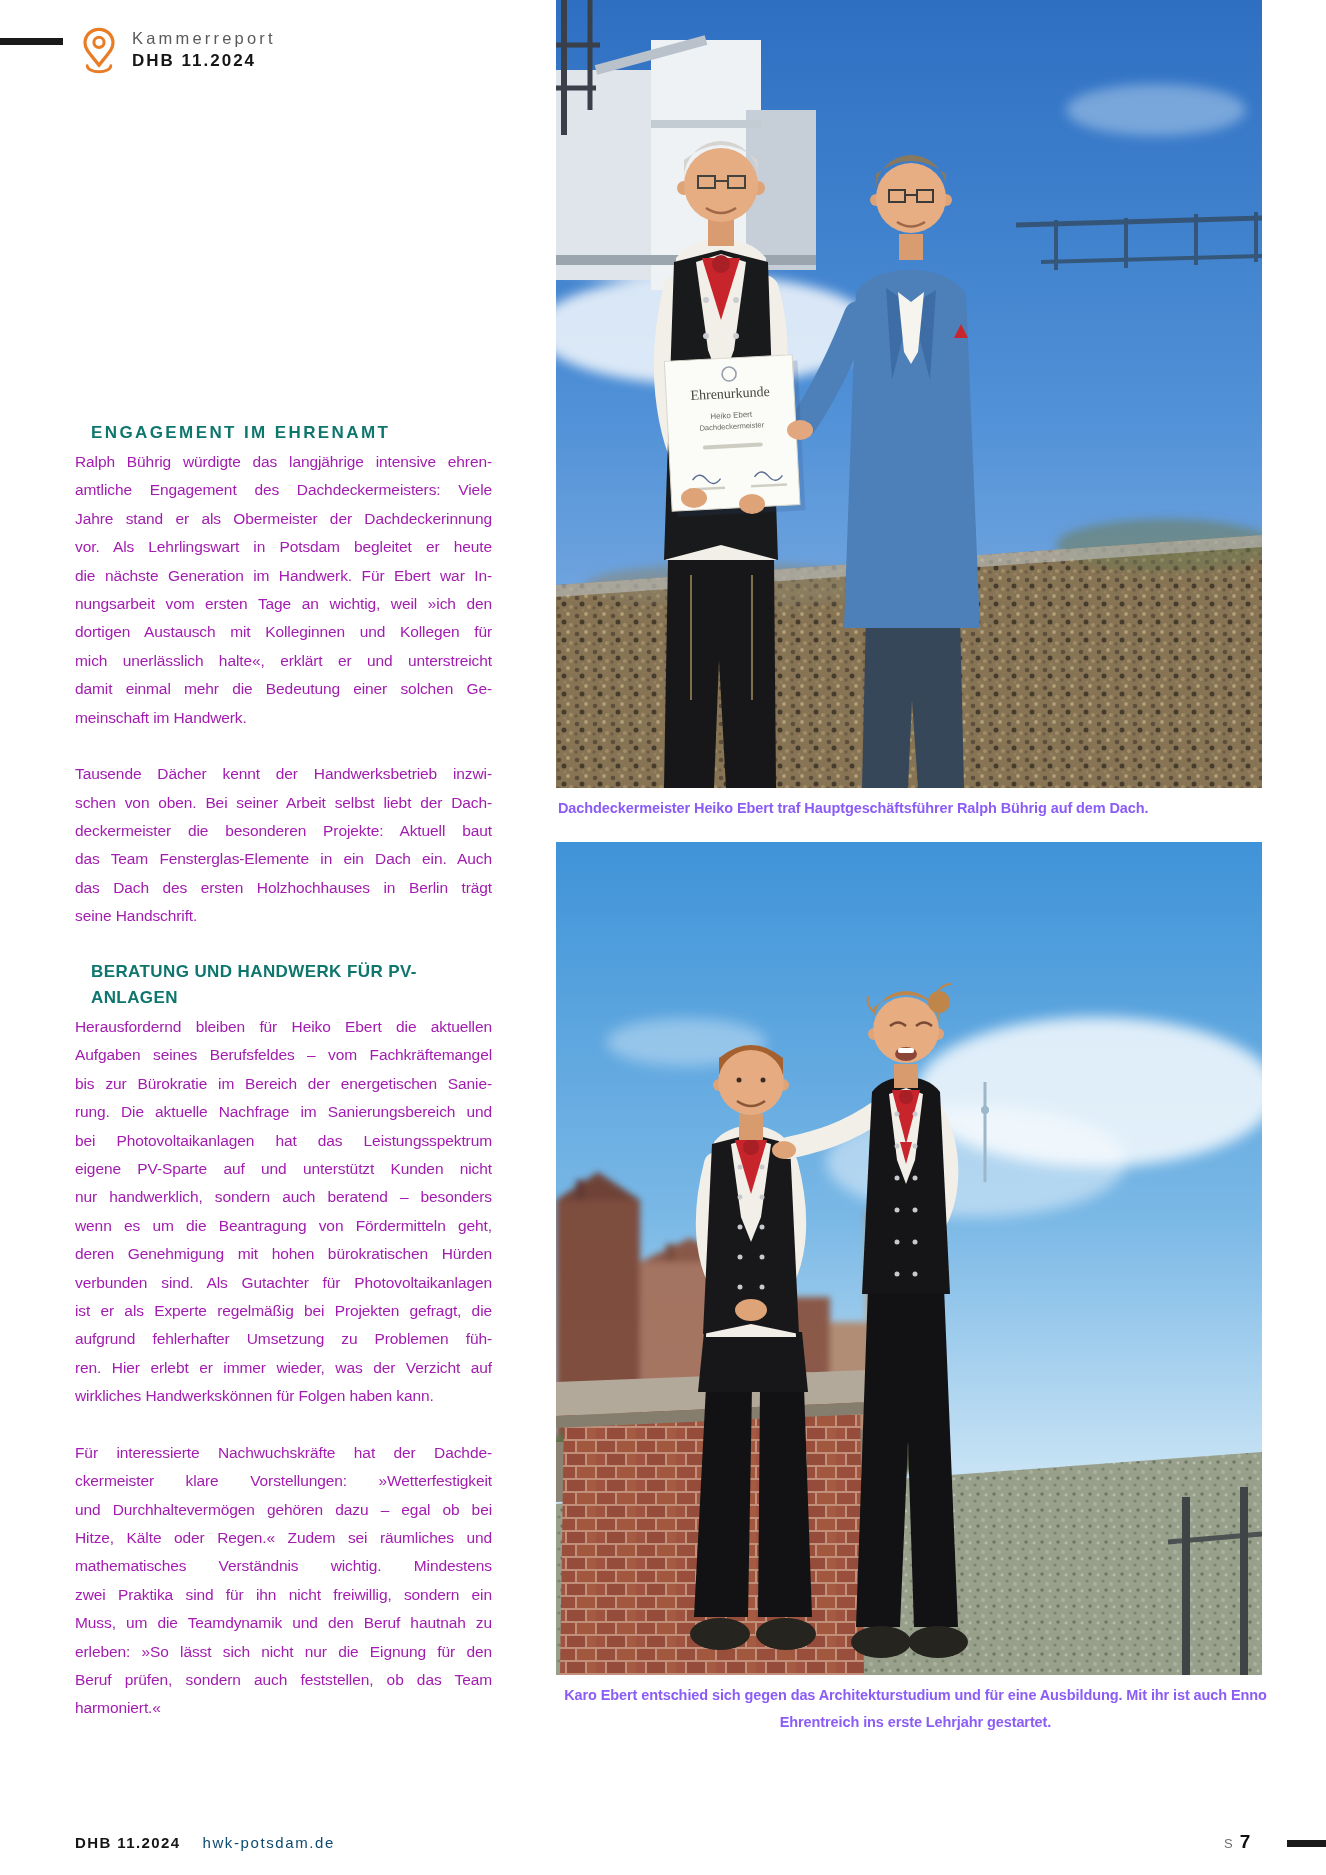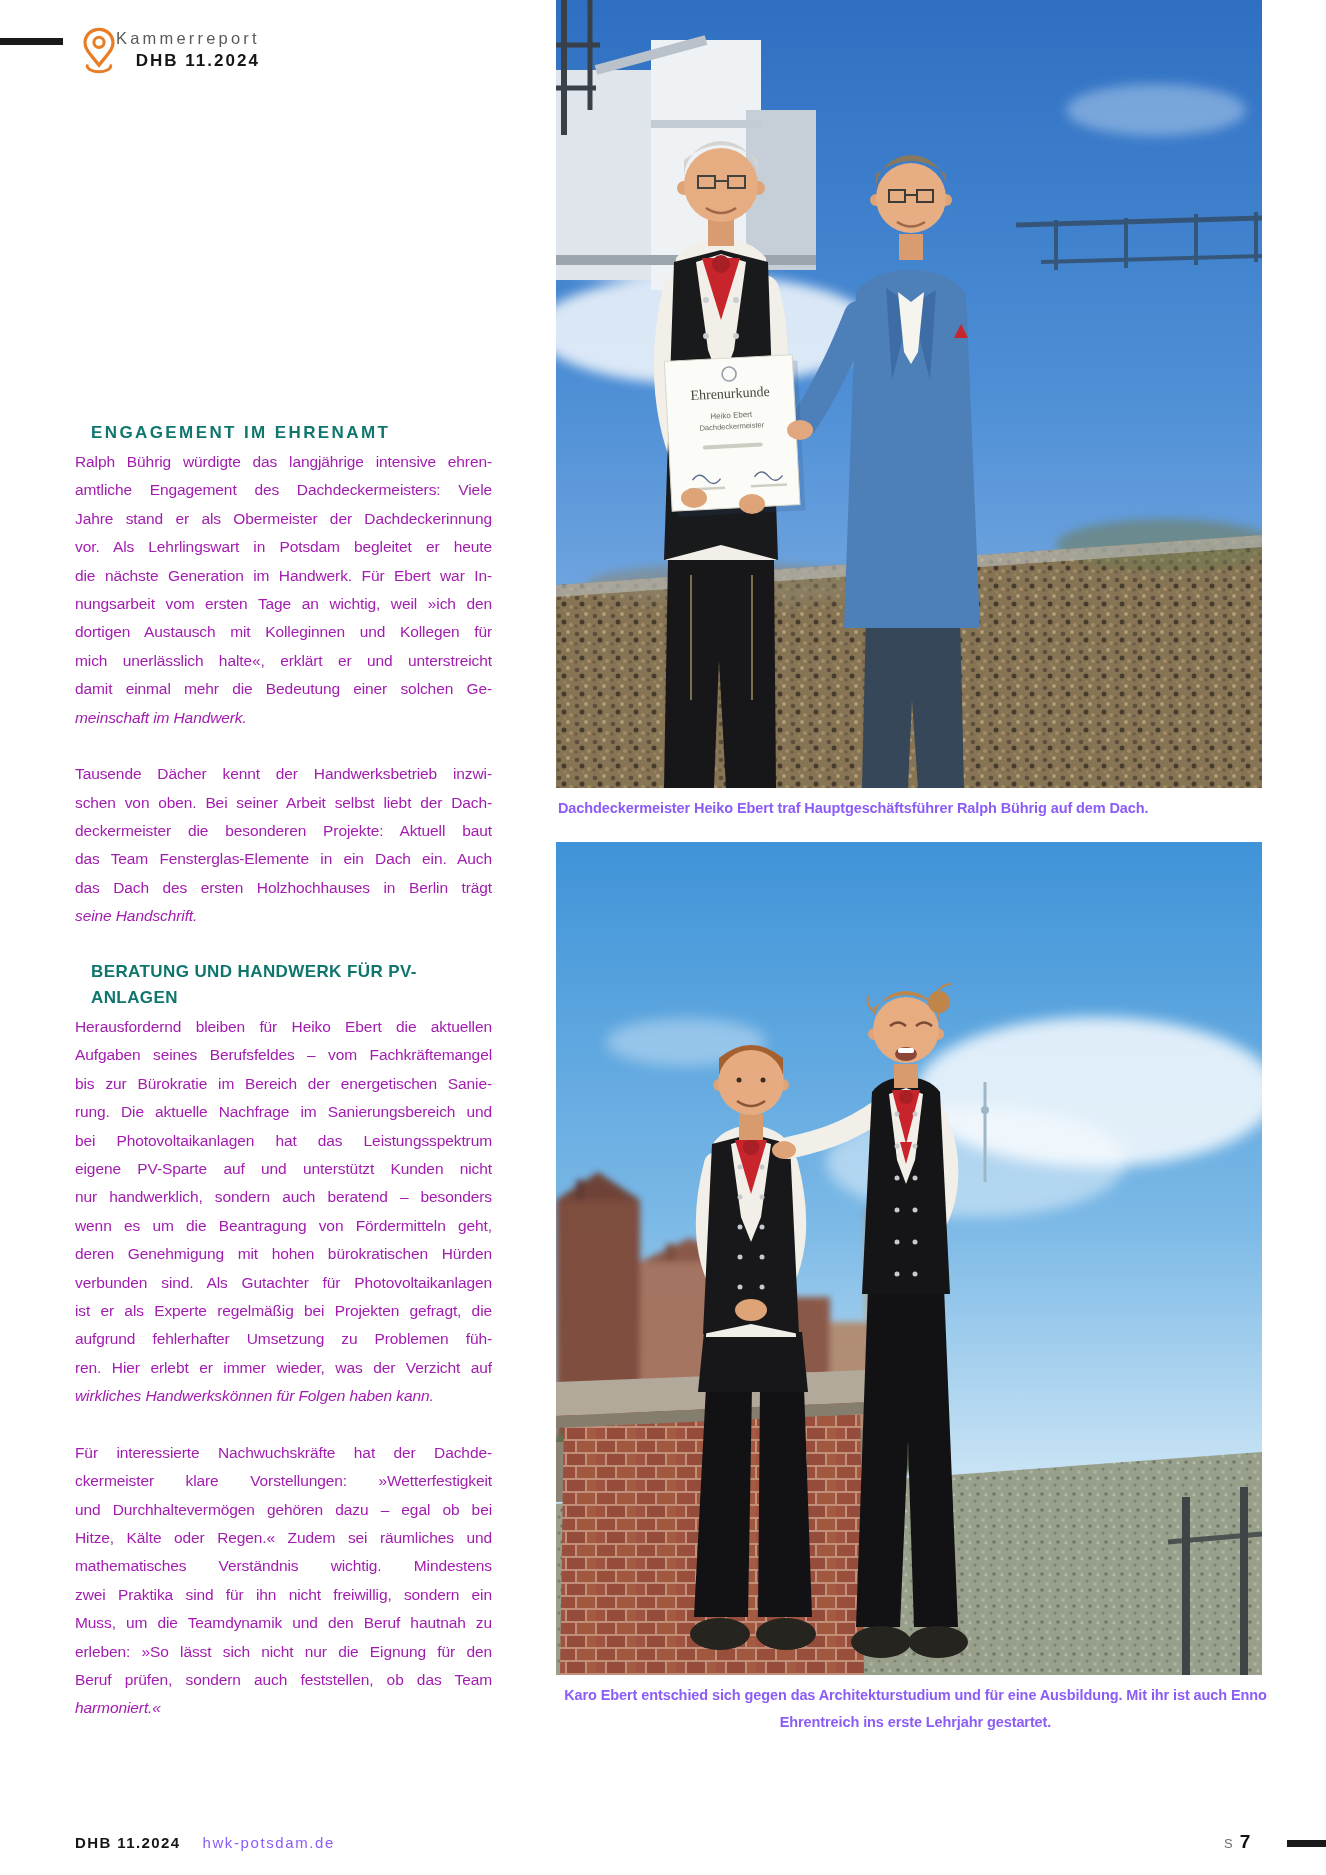--- a/index.html
+++ b/index.html
@@ -4,44 +4,44 @@
 <style>
   html,body{margin:0;padding:0;background:#ffffff;}
   .page{position:relative;width:1326px;height:1875px;background:#ffffff;overflow:hidden;
         font-family:"Liberation Sans","DejaVu Sans",sans-serif;color:#1d1d1b;}
   
   .rule-topleft{position:absolute;left:0;top:38px;width:63px;height:7px;background:#1a1a1a;}
   .rule-bottomright{position:absolute;left:1287px;top:1840px;width:39px;height:7px;background:#1a1a1a;}
   
   .hdr{position:absolute;left:82px;top:26px;display:flex;align-items:flex-start;}
   .hdr .pin{width:34px;height:50px;display:block;}
-  .hdr-text{margin-left:0;padding-top:2px;text-align:right;}
+  .hdr-text{margin-left:16px;padding-top:2px;}
   .brand{font-size:16.5px;letter-spacing:3.2px;color:#5a5a58;line-height:20px;}
   .issue{font-size:17px;font-weight:700;letter-spacing:2px;color:#161616;line-height:20px;margin-top:3px;}
   
   .article{position:absolute;left:75px;top:420px;width:417px;}
   .article h2{font-size:17px;font-weight:700;color:#0f766e;line-height:26px;margin:0 0 2px 16px;}
   .article h2.h1sp{letter-spacing:2.4px;}
   .article h2.h2sp{letter-spacing:0.4px;margin-top:2.6px;}
   .para{margin:0 0 28.4px 0;font-size:15.5px;letter-spacing:-0.1px;color:#a21caf;}
   .jline{line-height:28.4px;height:28.4px;overflow:hidden;text-align:justify;text-align-last:justify;}
-  .jline-last{text-align-last:left;font-style:italic;}
+  .jline-last{text-align-last:left;}
   
   .fig{position:absolute;left:556px;margin:0;padding:0;}
   .fig svg{display:block;}
   .fig1{top:0;}
   .fig2{top:842px;}
   .caption{position:absolute;left:558px;width:715px;font-size:14.5px;font-weight:700;
            letter-spacing:-0.1px;line-height:27px;color:#8b5cf6;}
   .cap1{top:795px;}
   .cap2{top:1682px;text-align:center;}
   
   .footer-left{position:absolute;left:75px;top:1834px;display:flex;align-items:baseline;}
   .f-issue{font-size:15px;font-weight:700;letter-spacing:1.4px;color:#161616;}
-  .f-site{font-size:15px;letter-spacing:1.6px;color:#8b5cf6;margin-left:22px;text-decoration:none;}
+  .f-site{font-size:15px;letter-spacing:1.6px;color:#0c4a6e;margin-left:22px;text-decoration:none;}
   .footer-right{position:absolute;left:1224px;top:1831px;display:flex;align-items:baseline;}
   .f-s{font-size:13px;color:#6f6f6f;letter-spacing:1px;}
   .f-num{font-size:19px;font-weight:700;color:#111;margin-left:6px;}
   .cert-title{font-family:"Liberation Serif","DejaVu Serif",serif;}
 </style>
 </head>
 <body>
 
 <div class="page">
 

